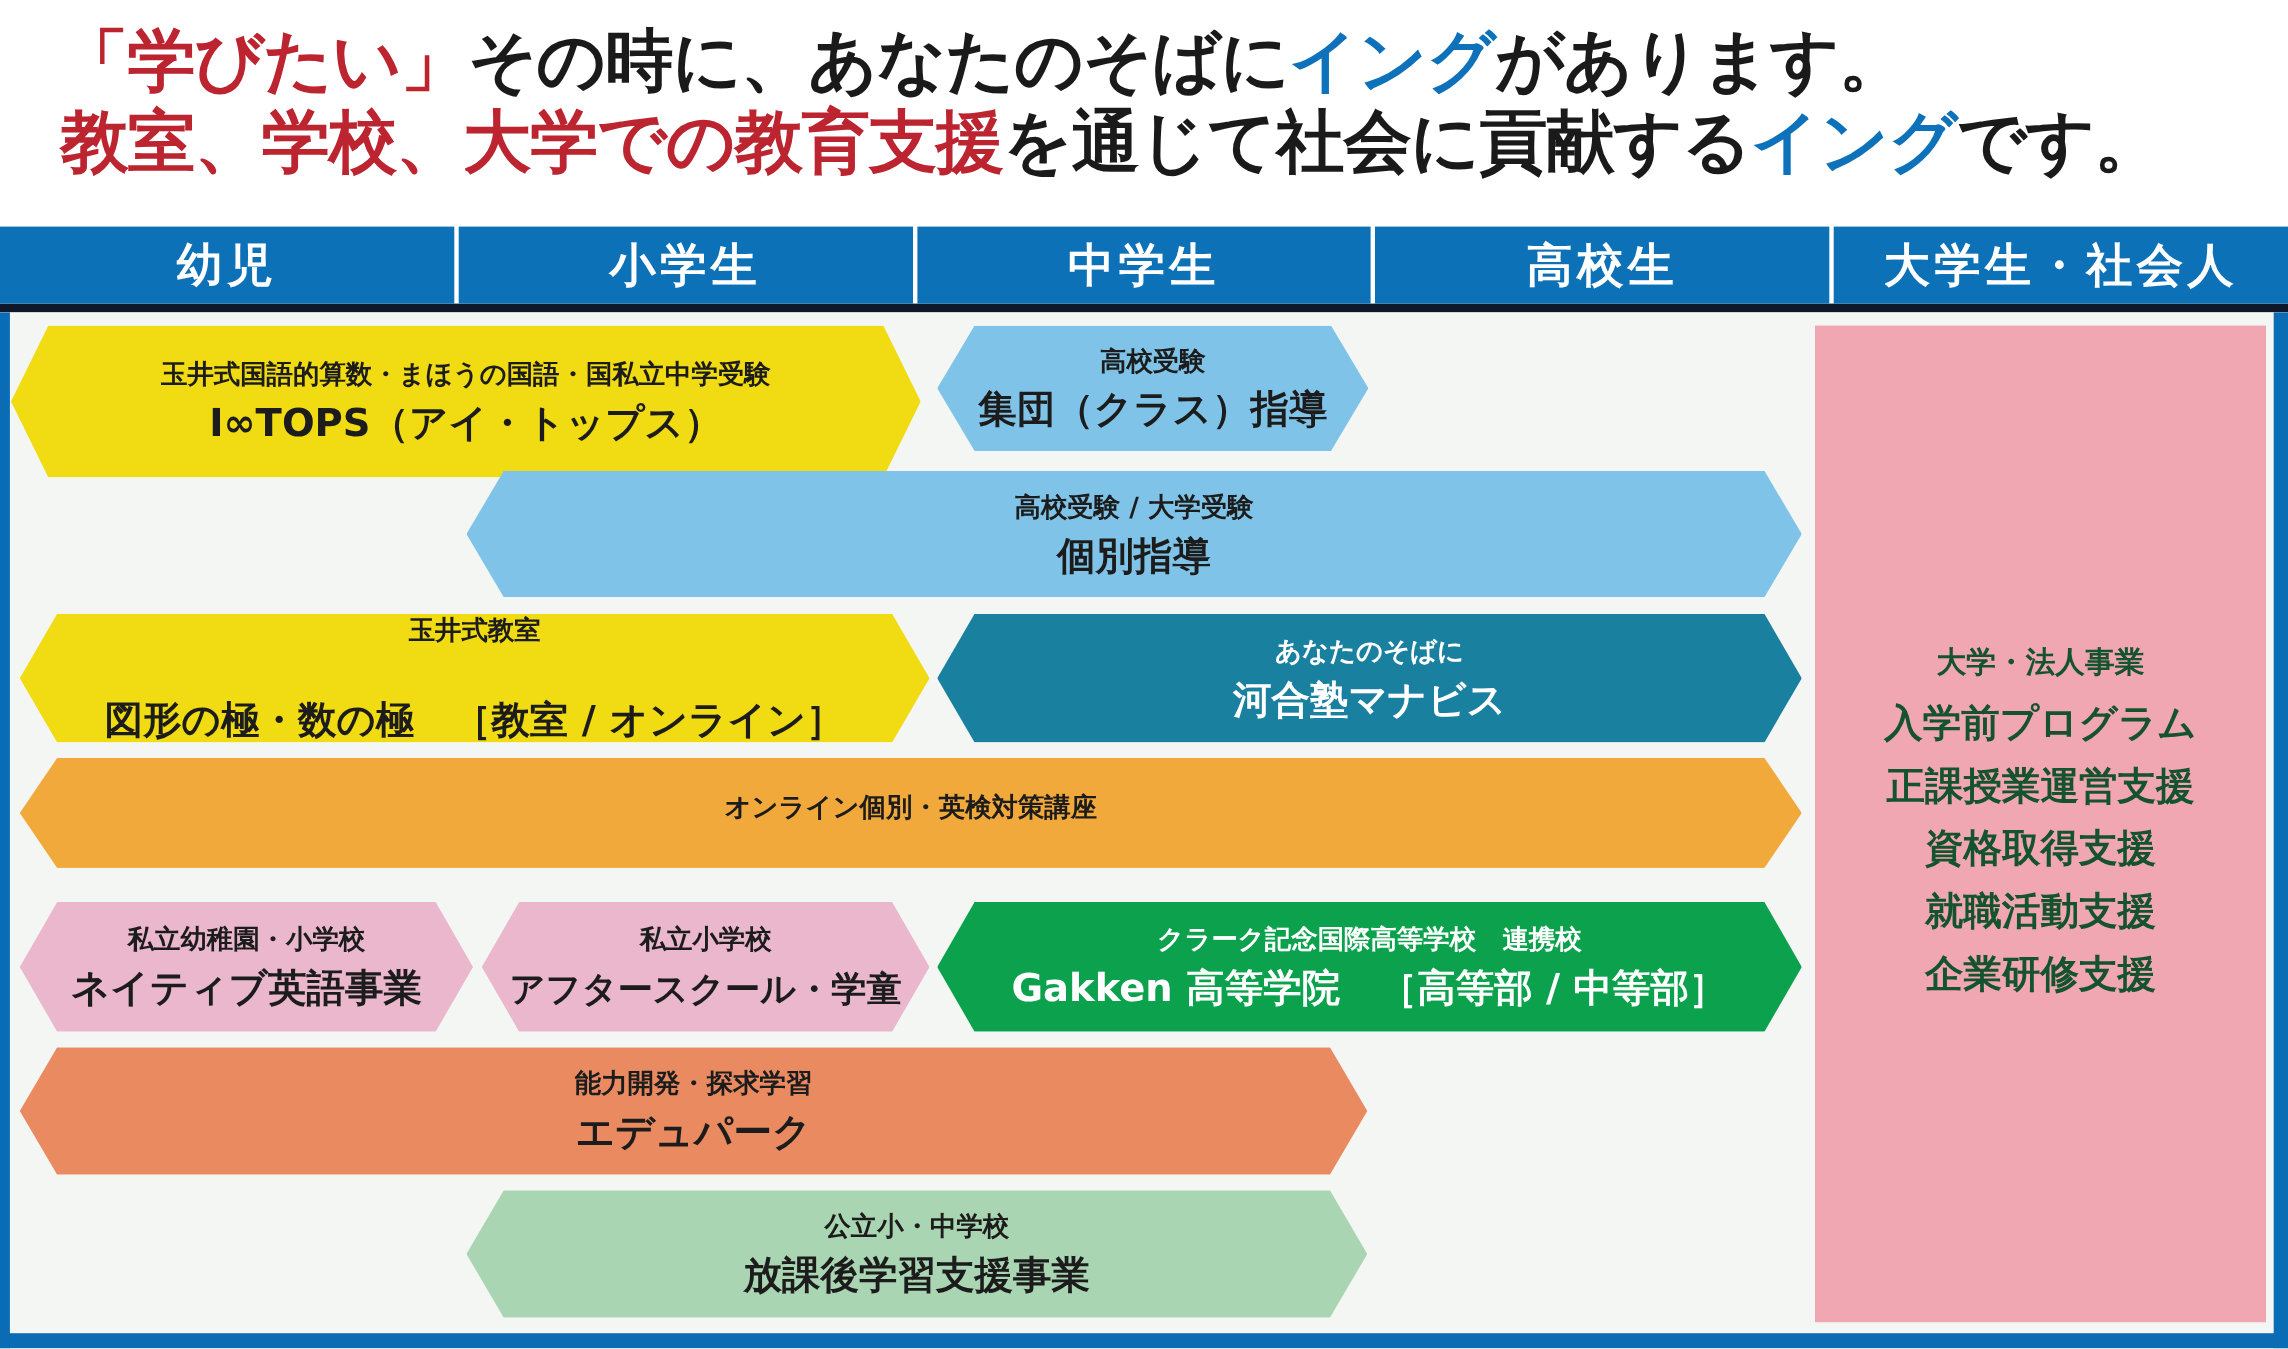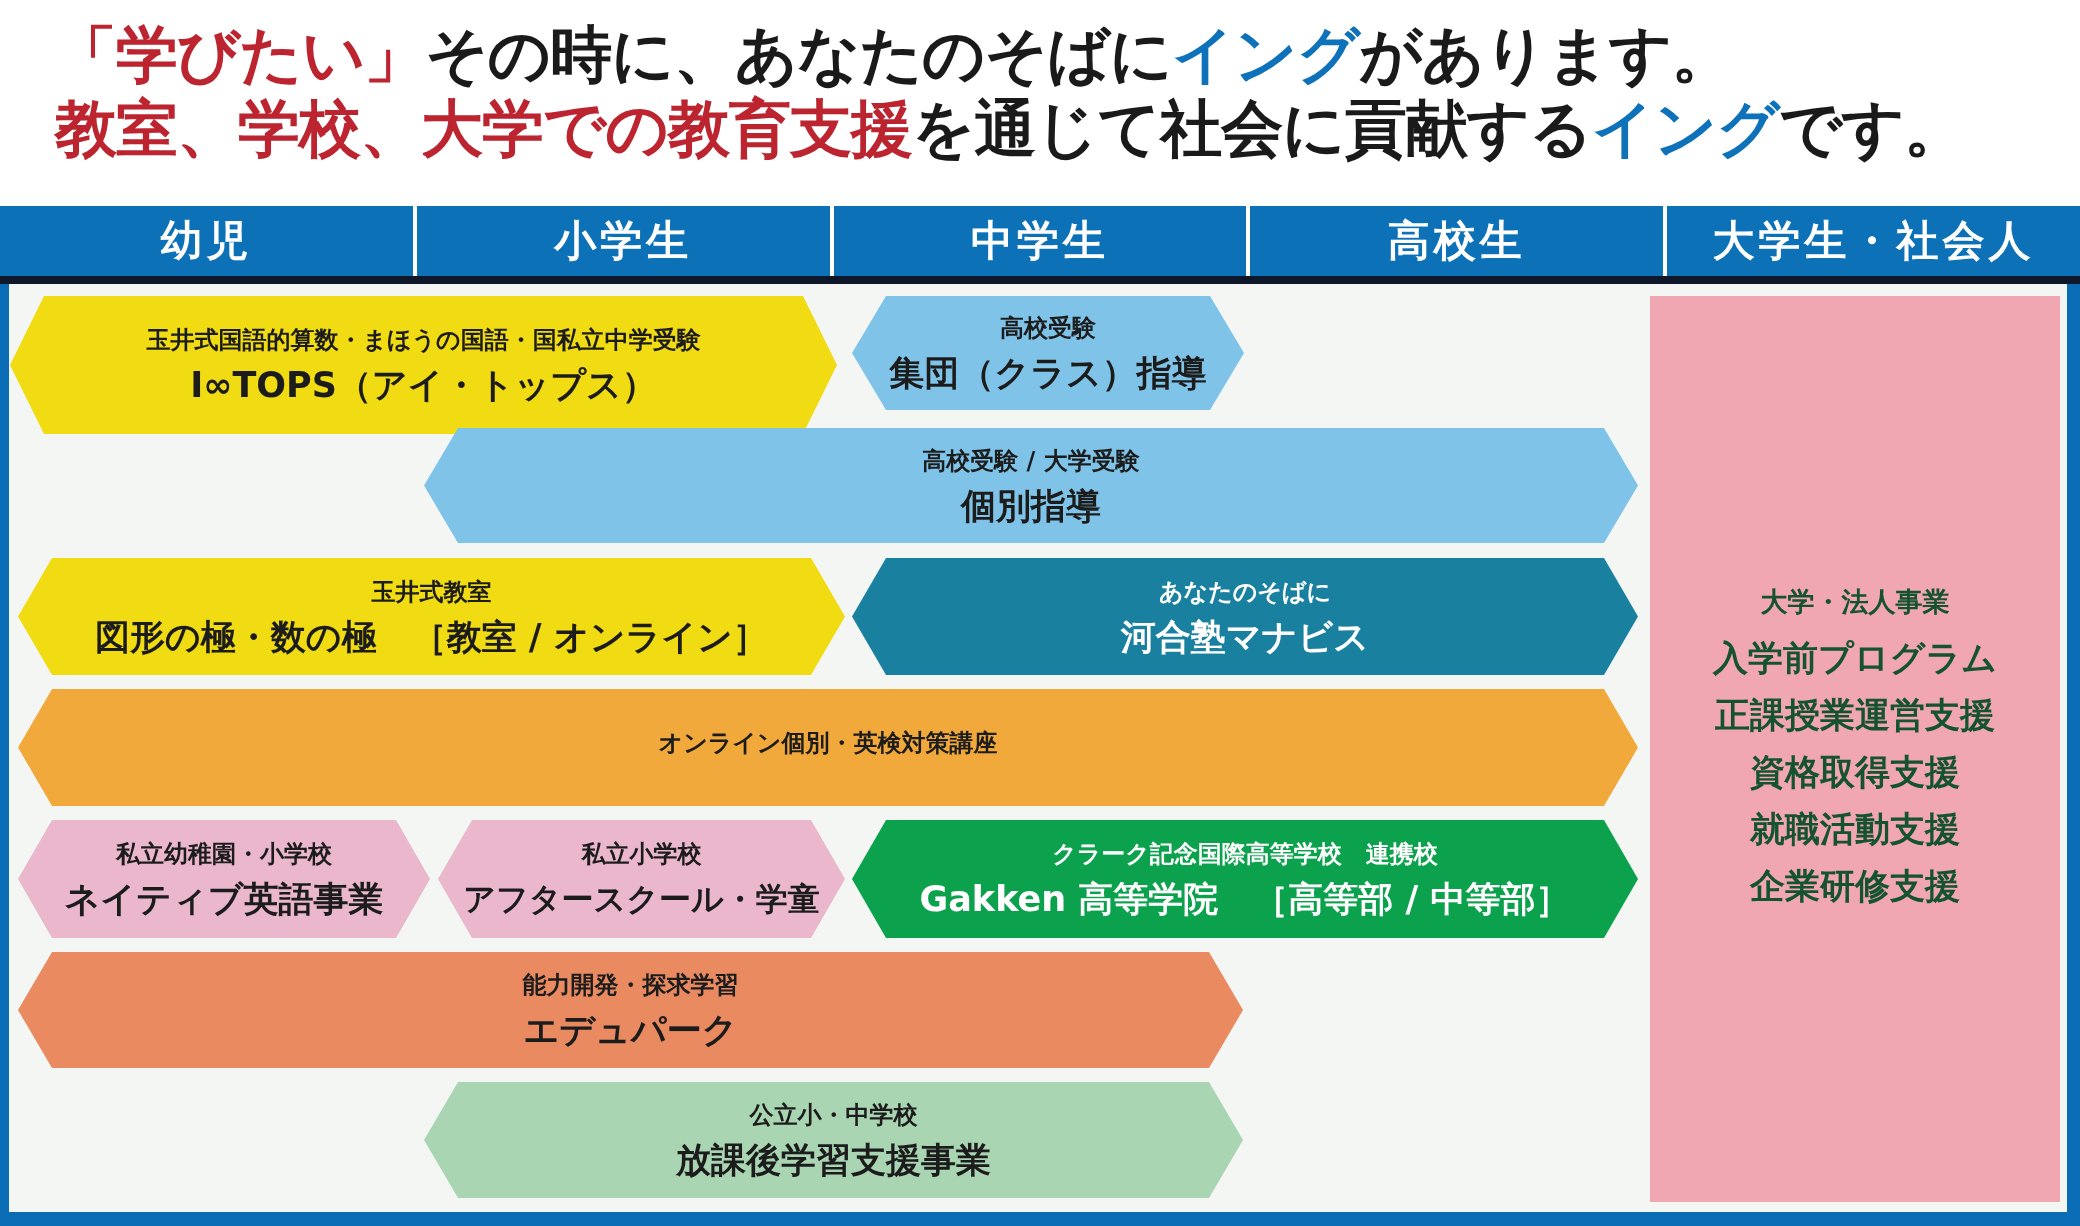--- a/index.html
+++ b/index.html
@@ -21,23 +21,23 @@
   
   .bar{position:absolute;display:flex;flex-direction:column;align-items:center;justify-content:center;text-align:center;color:#1c1c1c;
        clip-path:polygon(0 50%,34px 0,calc(100% - 34px) 0,100% 50%,calc(100% - 34px) 100%,34px 100%);}
   .bar .bar-sub{font-weight:700;font-size:24px;line-height:30px;margin-bottom:10px;white-space:nowrap;}
   .bar .bar-title{font-weight:800;font-size:35px;line-height:40px;white-space:nowrap;}
   .bar.light-text{color:#ffffff;}
 
   .bar.r1a{left:10px;top:296px;width:827px;height:138px;text-align:center;}
   .bar.r1b{left:852px;top:296px;width:392px;height:114px;}
   .bar.r2 {left:424px;top:428px;width:1214px;height:115px;}
-  .bar.r3a{left:18px;top:558px;width:827px;height:117px;}
+  .bar.r3a{left:18px;top:558px;width:827px;height:117px;justify-content:space-between;}
   .bar.r3b{left:852px;top:558px;width:786px;height:117px;}
-  .bar.r4 {left:18px;top:689px;width:1620px;height:117px;}
+  .bar.r4 {left:18px;top:689px;width:1620px;height:100px;}
   .bar.r5a{left:18px;top:820px;width:412px;height:118px;}
   .bar.r5b{left:438px;top:820px;width:407px;height:118px;}
   .bar.r5b .bar-title{font-size:32px;}
   .bar.r5c{left:852px;top:820px;width:786px;height:118px;}
   .bar.r6 {left:18px;top:952px;width:1225px;height:116px;}
   .bar.r7 {left:424px;top:1082px;width:819px;height:116px;}
 
   
   .uni-panel{position:absolute;left:1650px;top:296px;width:410px;height:906px;display:flex;flex-direction:column;align-items:center;justify-content:center;text-align:center;color:#14532d;}
   .uni-panel .panel-sub{font-weight:700;font-size:27px;margin-bottom:10px;white-space:nowrap;}

